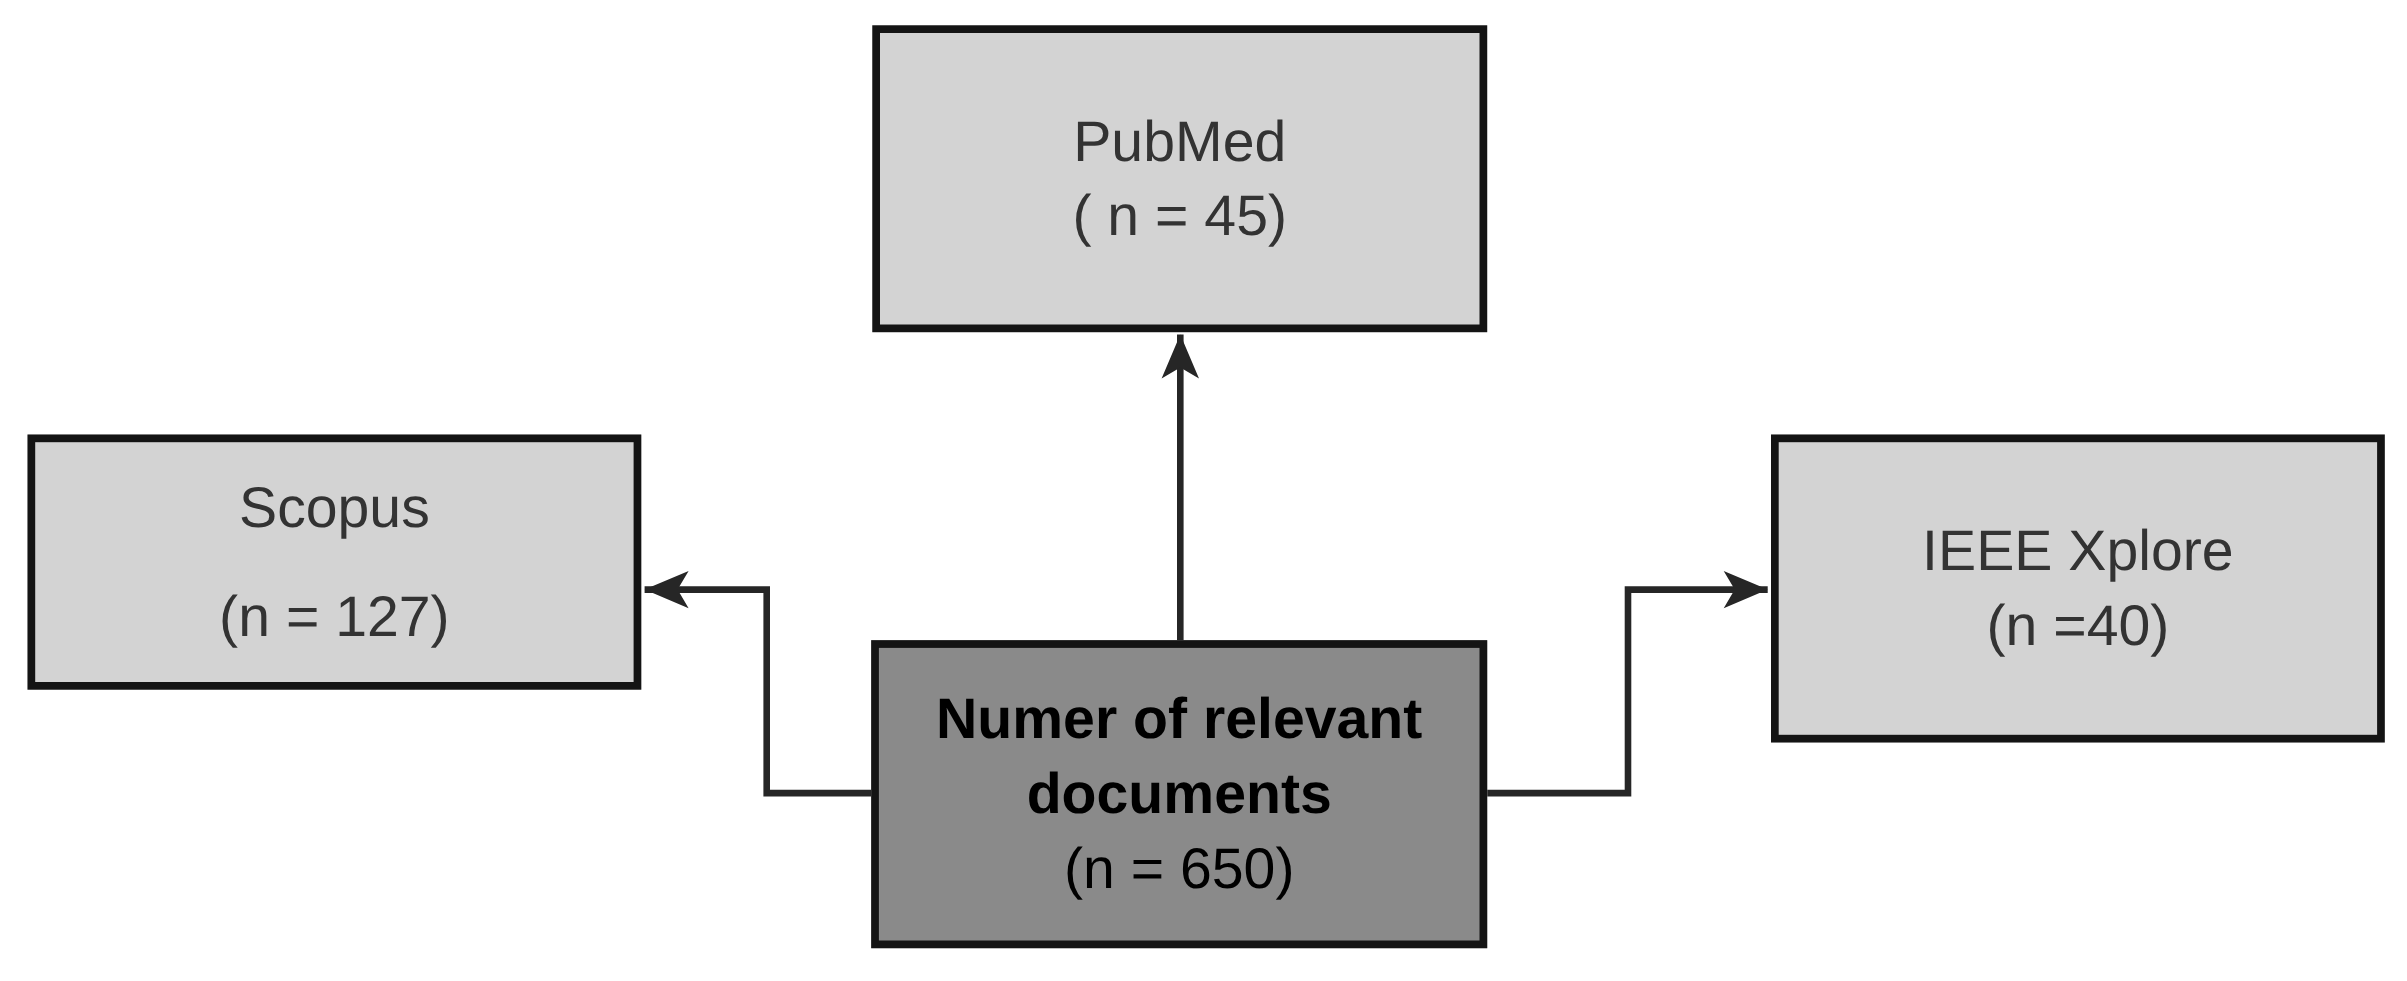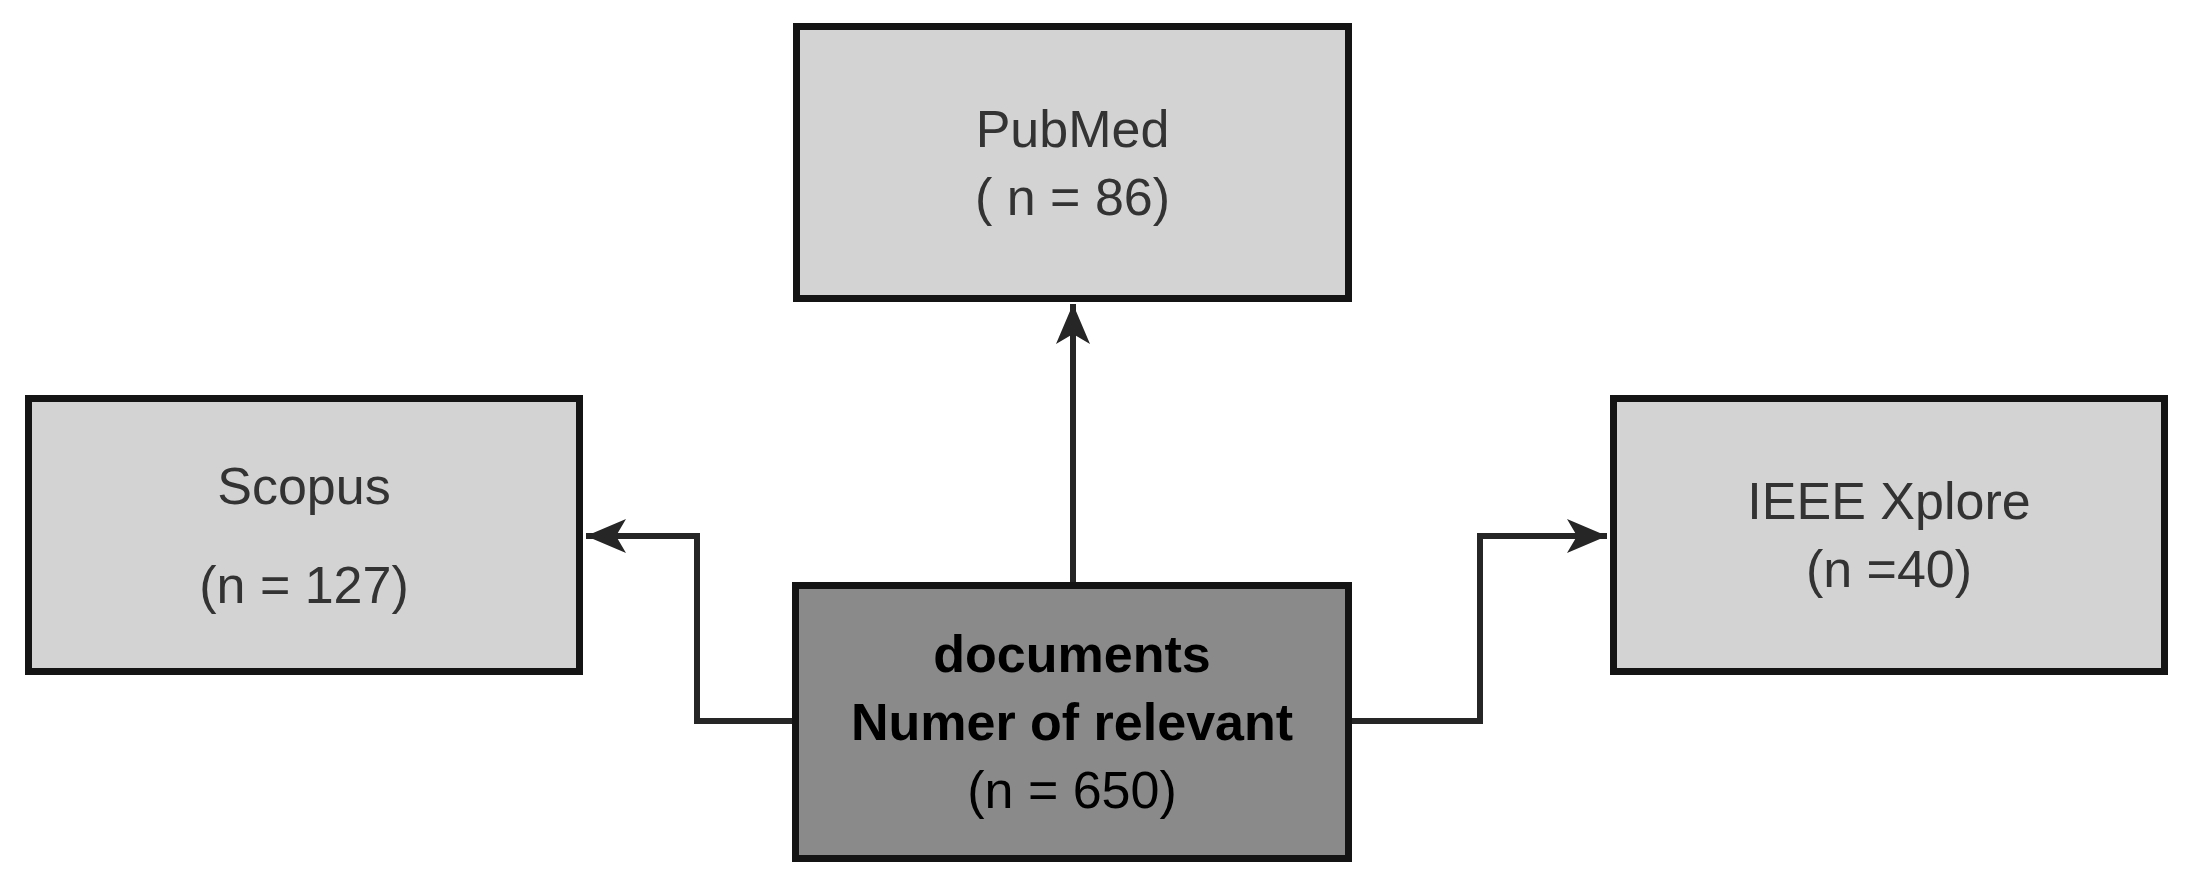--- a/index.html
+++ b/index.html
@@ -79,32 +79,32 @@
         <polygon class="arrowhead-shape" points="2,2 42,19 2,36 12,19"></polygon>
       </marker>
     </defs>
     <path class="edge" d="M 1073 582 V 304" marker-end="url(#arrow)"></path>
     <path class="edge" d="M 792 721 H 697 V 536 H 586" marker-end="url(#arrow)"></path>
     <path class="edge" d="M 1352 721 H 1480 V 536 H 1607" marker-end="url(#arrow)"></path>
   </svg>
 
   <div class="node light" style="left:793px; top:23px; width:559px; height:279px;">
     <div class="line">PubMed</div>
-    <div class="line">( n = 86)</div>
+    <div class="line">( n = 45)</div>
   </div>
 
-  <div class="node light" style="left:25px; top:395px; width:558px; height:280px;gap:31px;">
+  <div class="node light" style="left:25px; top:395px; width:558px; height:232px;gap:31px;">
     <div class="line">Scopus</div>
     <div class="line">(n = 127)</div>
   </div>
 
   <div class="node light" style="left:1610px; top:395px; width:558px; height:280px;text-align:center;">
     <div class="line">IEEE Xplore</div>
     <div class="line">(n =40)</div>
   </div>
 
   <div class="node dark" style="left:792px; top:582px; width:560px; height:280px;">
+    <div class="line bold">Numer of relevant</div>
     <div class="line bold">documents</div>
-    <div class="line bold">Numer of relevant</div>
     <div class="line">(n = 650)</div>
   </div>
 
 </div>
 
 </body></html>

